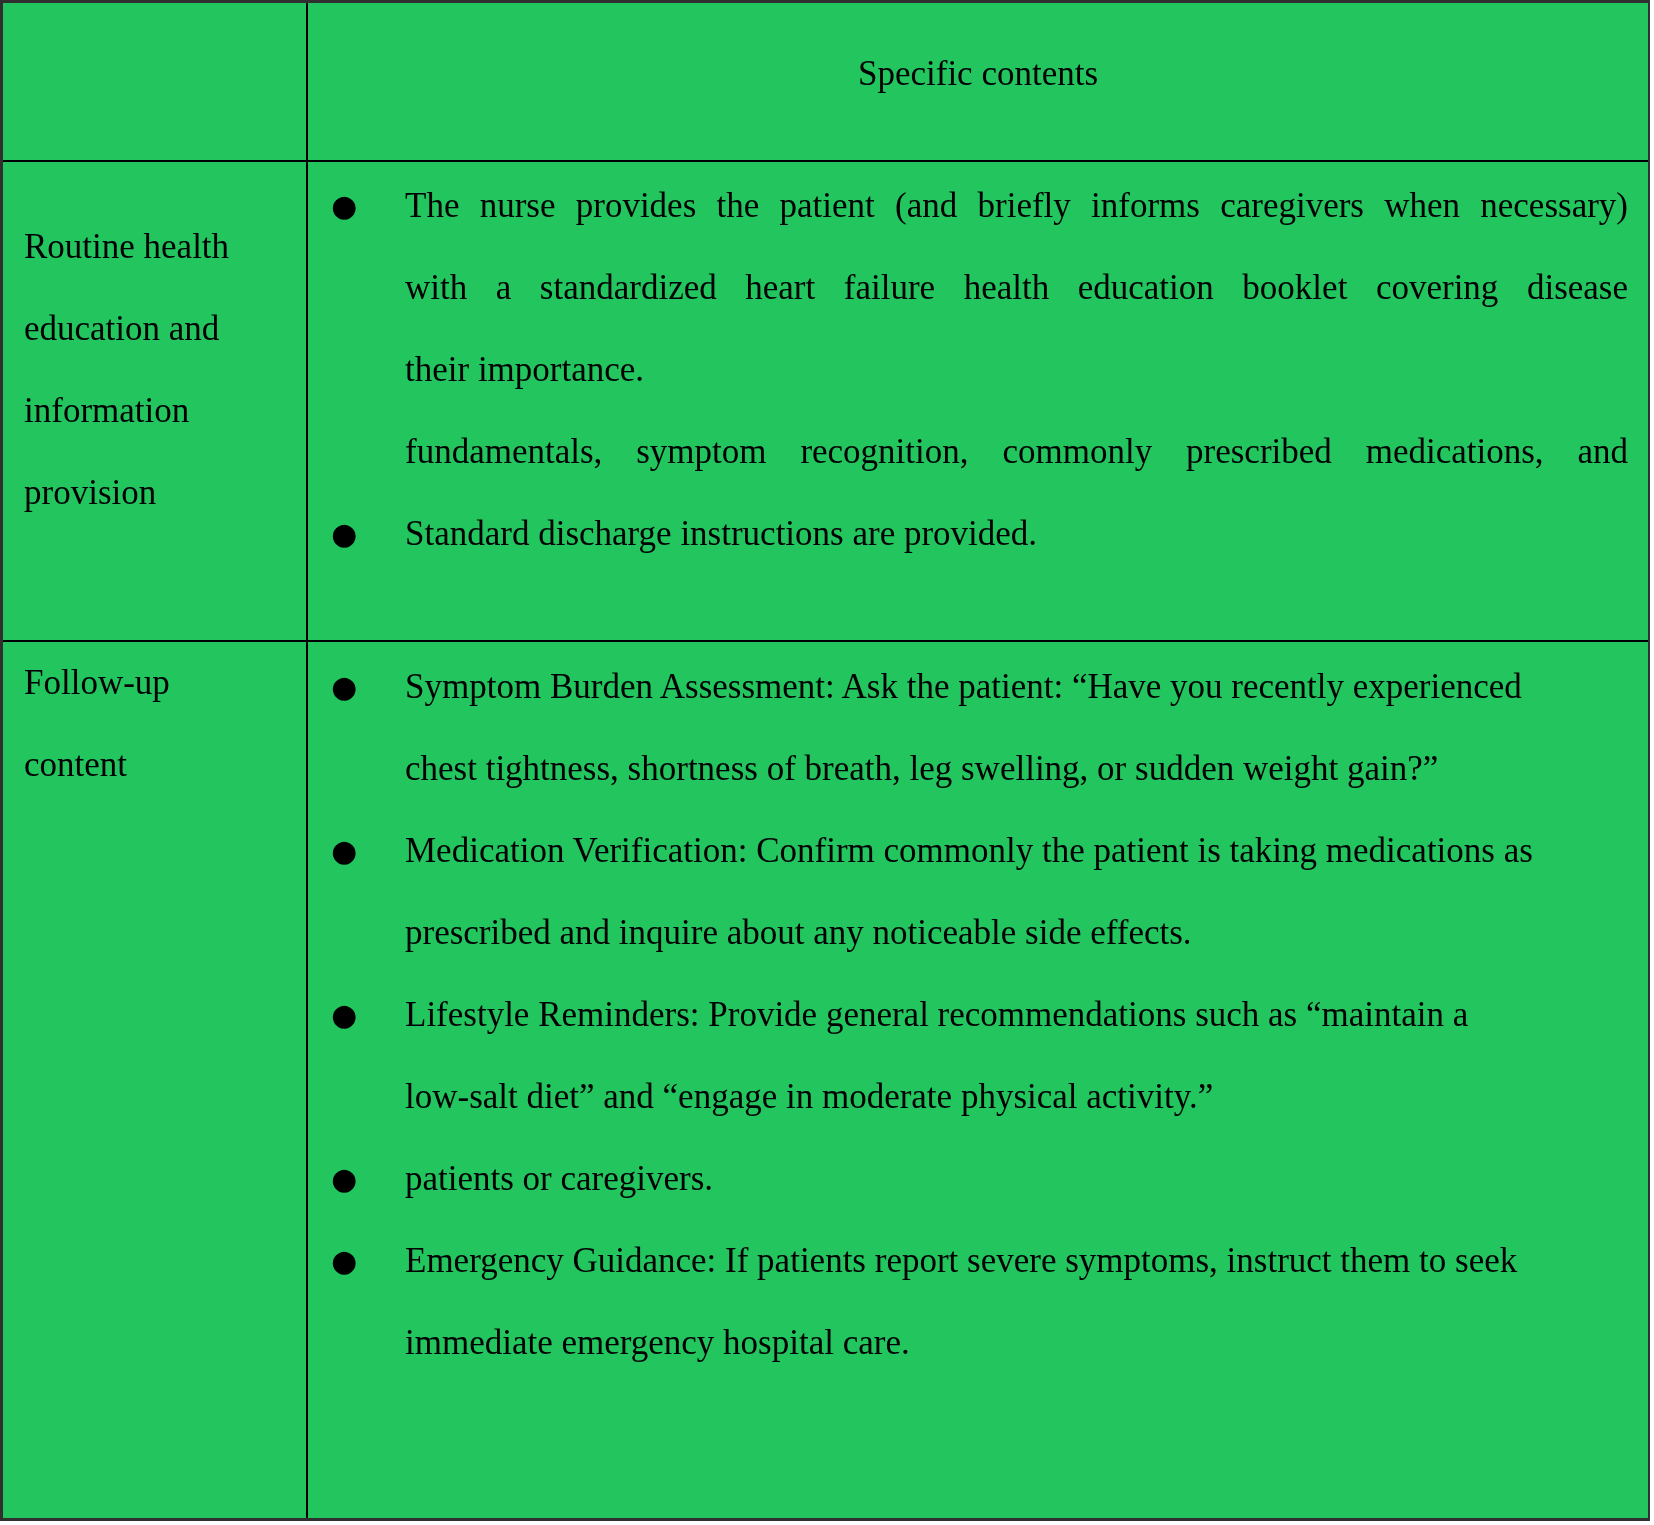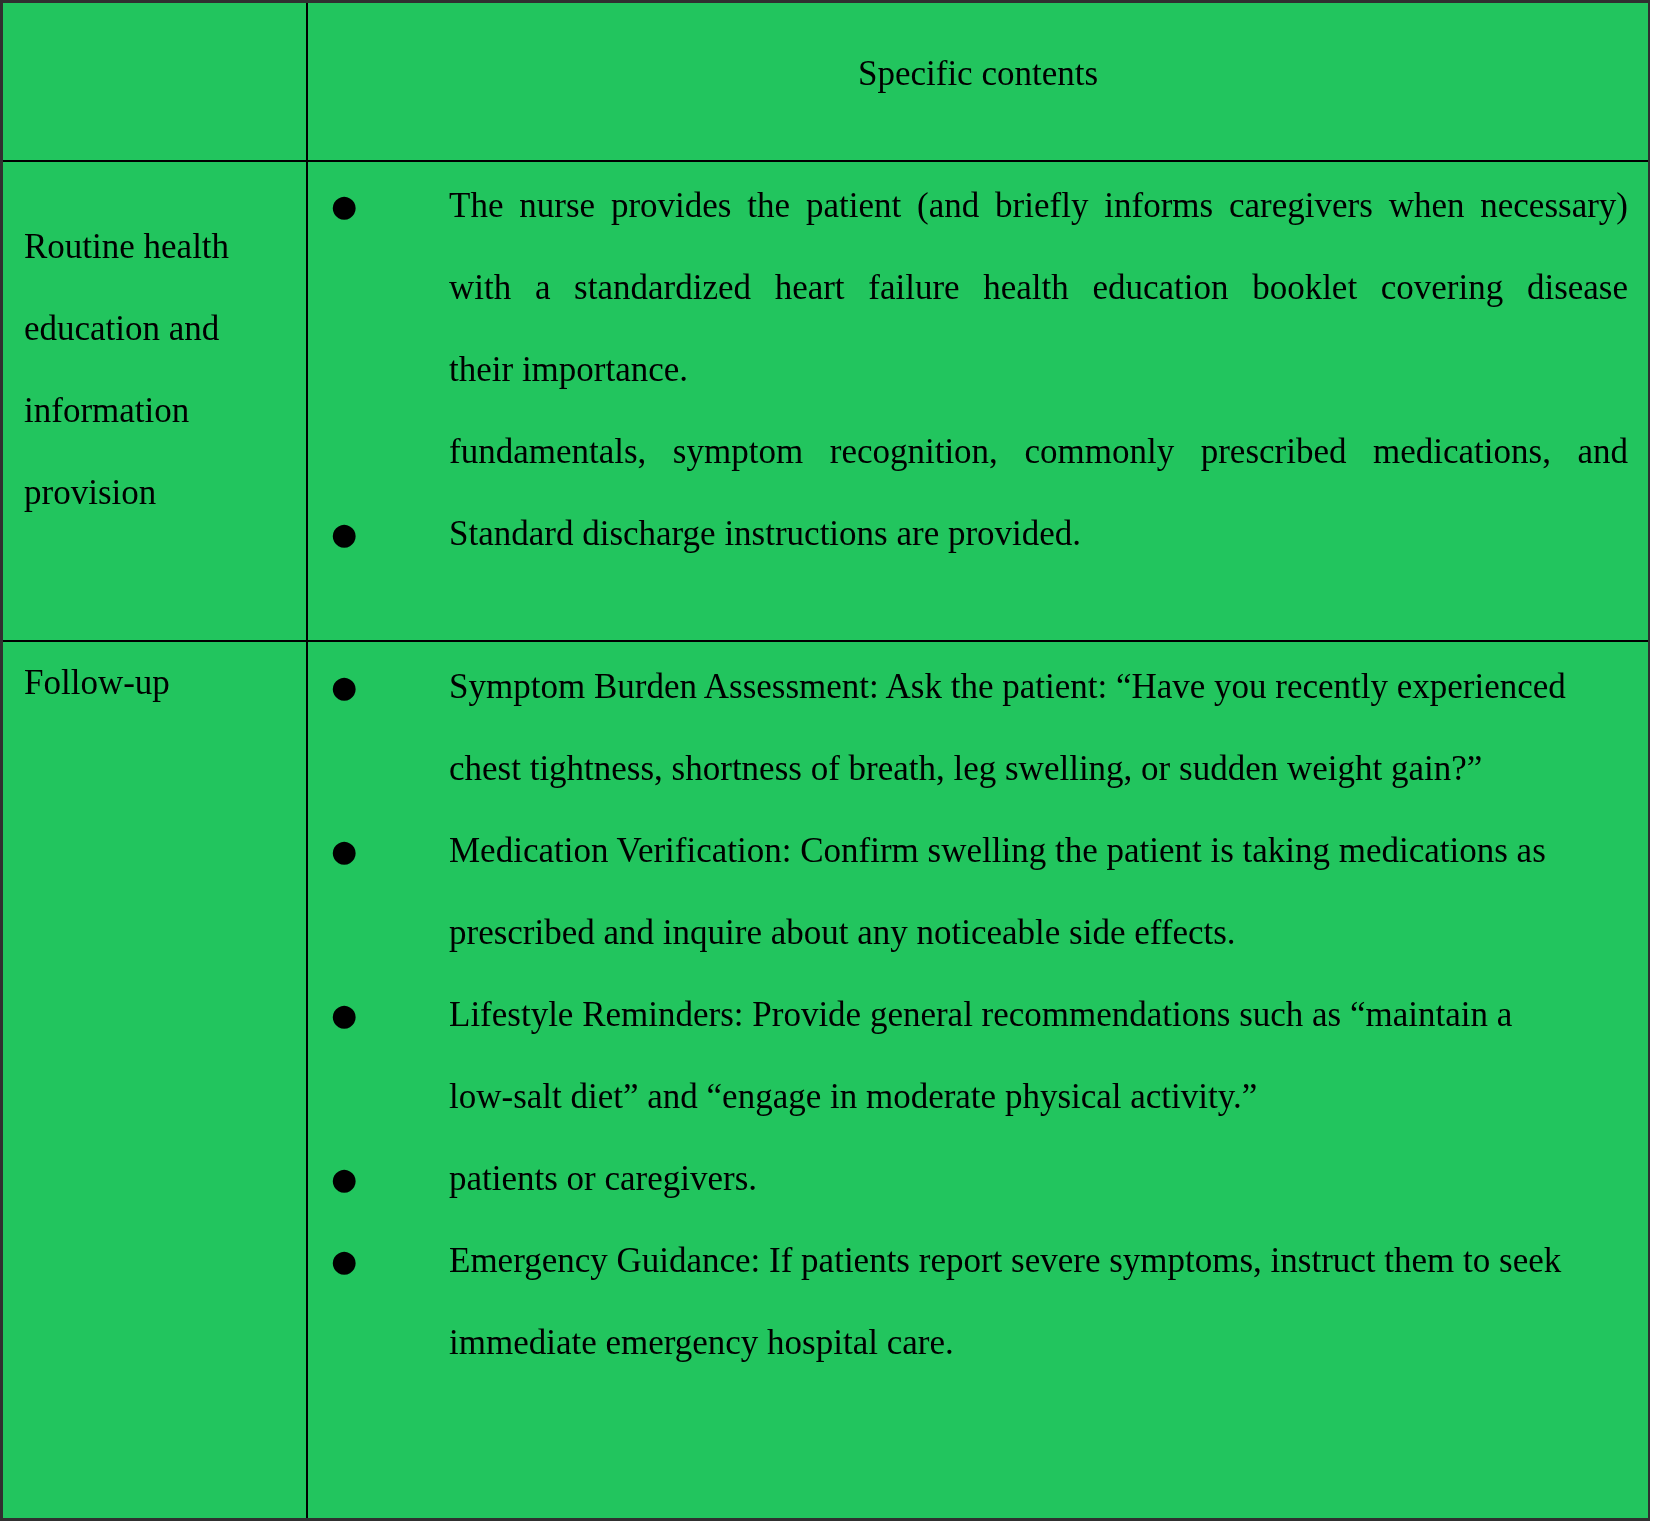--- a/index.html
+++ b/index.html
@@ -42,21 +42,21 @@
   .cnt.r2 { padding-top: 4px; }
   .bullet { display: flex; align-items: flex-start; }
   .marker {
     flex: 0 0 74px;
     width: 74px;
     font-size: 30px;
     line-height: 82px;
     font-family: "DejaVu Sans", sans-serif;
   }
   .btext { flex: 1 1 auto; min-width: 0; }
-  .line { text-align: left; margin-left: 44px; }
+  .line { text-align: left; }
   .line.j {
     text-align: justify;
     text-align-last: justify;
   }
   .lbl-line { text-align: left; }
 </style>
 </head>
 <body>
 
 <div class="tbl">
@@ -84,33 +84,34 @@
       <div class="bullet">
         <div class="marker">●</div>
         <div class="btext">
           <div class="line">Standard discharge instructions are provided.</div>
         </div>
       </div>
     </div>
 
   <div class="cell lbl c1 r2">
       <div class="lbl-line">Follow-up</div>
+      <div class="lbl-line">content</div>
     </div>
   <div class="cell cnt c2 r2">
       <div class="bullet">
         <div class="marker">●</div>
         <div class="btext">
           <div class="line">Symptom Burden Assessment: Ask the patient: “Have you recently experienced</div>
           <div class="line">chest tightness, shortness of breath, leg swelling, or sudden weight gain?”</div>
         </div>
       </div>
       <div class="bullet">
         <div class="marker">●</div>
         <div class="btext">
-          <div class="line">Medication Verification: Confirm swelling the patient is taking medications as</div>
+          <div class="line">Medication Verification: Confirm commonly the patient is taking medications as</div>
           <div class="line">prescribed and inquire about any noticeable side effects.</div>
         </div>
       </div>
       <div class="bullet">
         <div class="marker">●</div>
         <div class="btext">
           <div class="line">Lifestyle Reminders: Provide general recommendations such as “maintain a</div>
           <div class="line">low-salt diet” and “engage in moderate physical activity.”</div>
         </div>
       </div>

